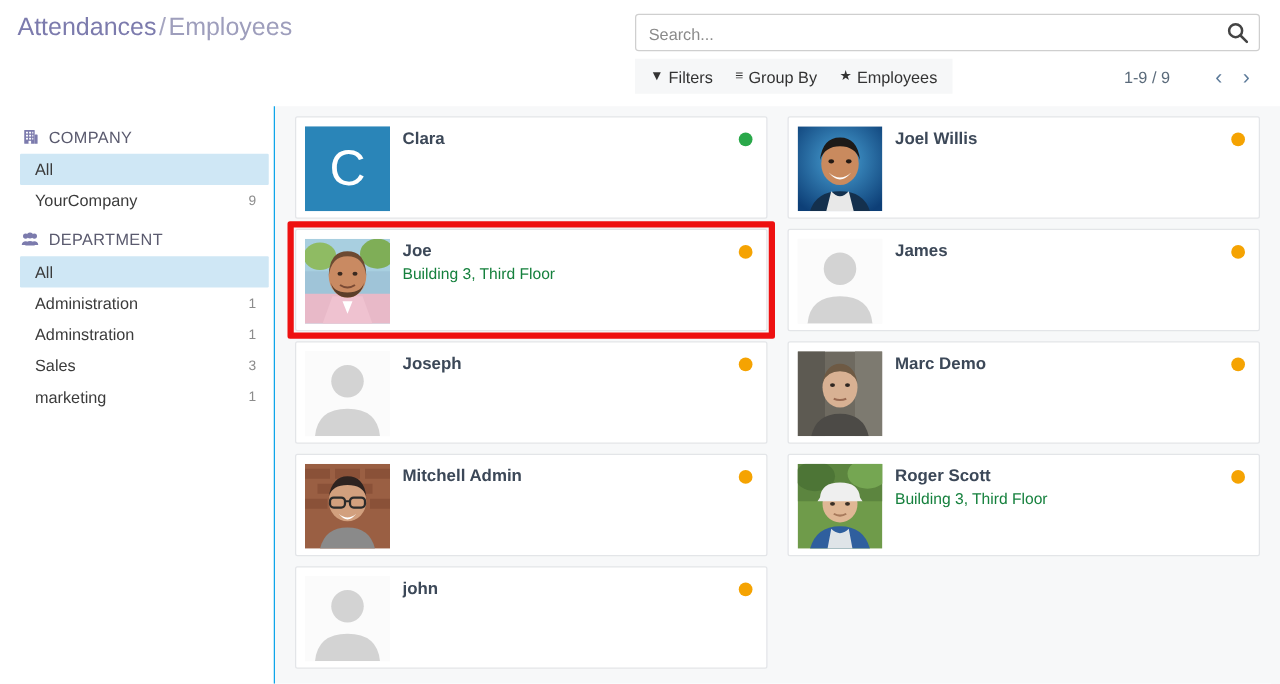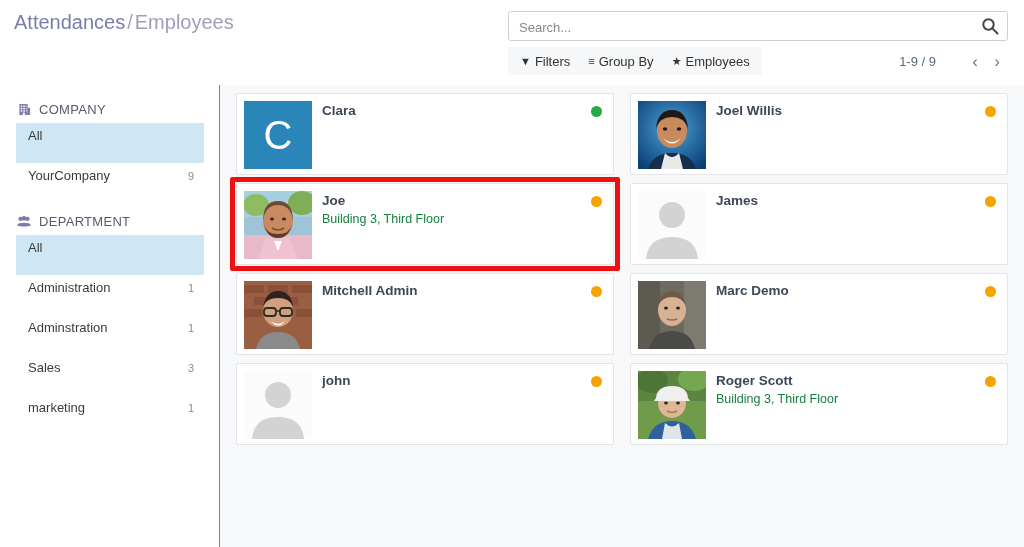--- a/index.html
+++ b/index.html
@@ -170,22 +170,22 @@
     margin-right: 7px;
     display: inline-flex;
     align-items: center;
     justify-content: center;
     color: #7c7bad;
     flex: 0 0 auto;
   }
   .side-list { margin: 2px 0 6px 0; }
   .side-item {
     position: relative;
-    margin: 0 15px 0 16px;
-    padding: 5px 10px 20px 12px;
+    margin: 0 4px 0 16px;
+    padding: 5px 10px 5px 12px;
     font-size: 13px;
     color: #3b3b3b;
     display: flex;
     align-items: center;
     justify-content: space-between;
     cursor: pointer;
     border-radius: 1px;
   }
   .side-item.selected {
     background: #cfe7f5;
@@ -434,20 +434,34 @@
             <path d="M28 37 q6 4 12 0" stroke="#7a4a34" stroke-width="1.6" fill="none"></path>
           </svg>
         </div>
         <div class="kbody">
           <div class="kname">Joe</div>
           <div class="kjob">Building 3, Third Floor</div>
         </div>
         <span class="kdot" style="background:#f5a302;"></span>
       </div>
 
+      <div class="kcard">
+        <div class="avatar">
+          <svg class="av-ph" viewBox="0 0 68 68">
+            <rect width="68" height="68" fill="#fbfbfb"></rect>
+            <circle cx="34" cy="24" r="13" fill="#d3d3d3"></circle>
+            <path d="M8 68 q2 -22 26 -22 q24 0 26 22z" fill="#d3d3d3"></path>
+          </svg>
+        </div>
+        <div class="kbody">
+          <div class="kname">Joseph</div>
+          <div class="kjob"></div>
+        </div>
+        <span class="kdot" style="background:#f5a302;"></span>
+      </div>
 
       <div class="kcard">
         <div class="avatar">
           <svg class="av-photo" viewBox="0 0 68 68" preserveAspectRatio="xMidYMid slice">
             <rect width="68" height="68" fill="#9a5f43"></rect>
             <g fill="#8a5138">
               <rect x="0" y="4" width="20" height="8"></rect>
                 <rect x="24" y="4" width="20" height="8"></rect>
               <rect x="48" y="4" width="20" height="8"></rect>
                 <rect x="10" y="16" width="20" height="8"></rect>

